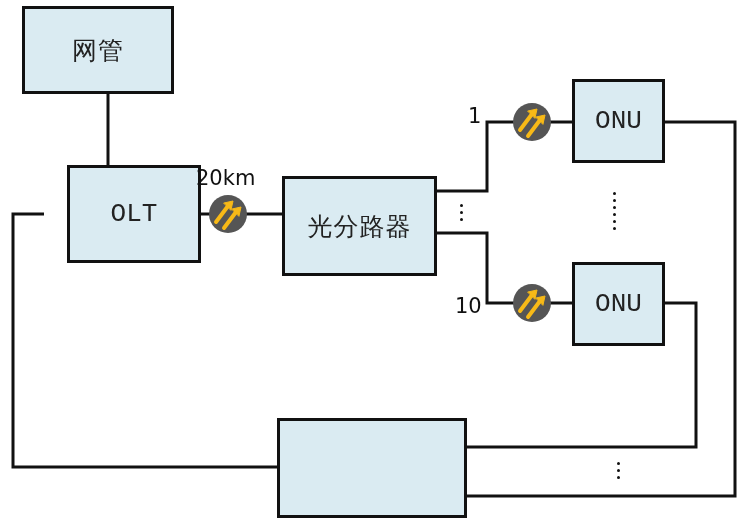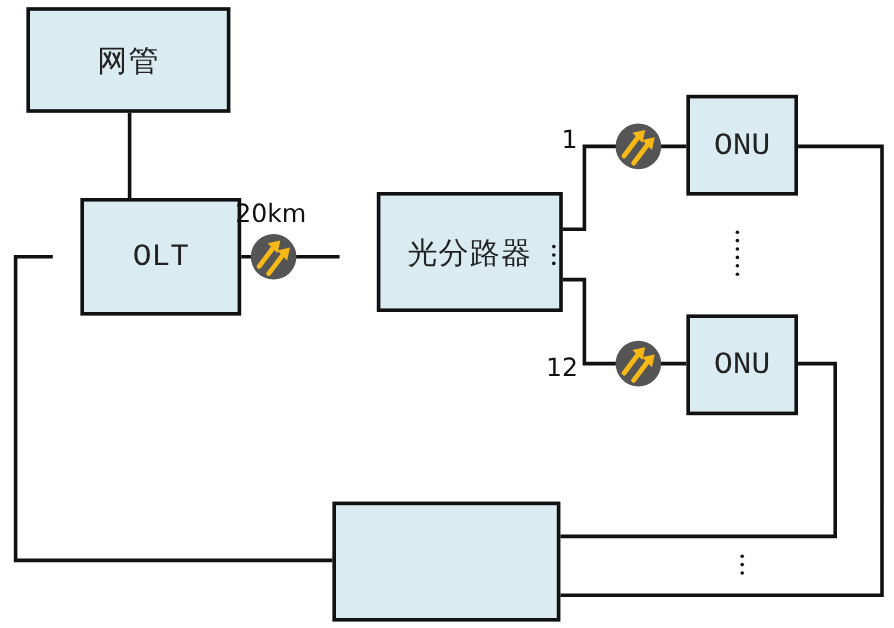--- a/index.html
+++ b/index.html
@@ -47,46 +47,46 @@
     <circle cx="532" cy="303" r="19" fill="#555"></circle>
     <g stroke="#f7b917" stroke-width="4" fill="#f7b917" stroke-linecap="round">
       <line x1="520" y1="311" x2="532" y2="295"></line>
       <polygon points="528,292 537,290 535,299" stroke-width="1"></polygon>
       <line x1="528" y1="317" x2="540" y2="301"></line>
       <polygon points="536,298 545,296 543,305" stroke-width="1"></polygon>
     </g>
   </g>
 </svg>
 
-<div class="box" style="left:22px;top:6px;width:170px;height:88px;justify-content:center;">
+<div class="box" style="left:22px;top:6px;width:152px;height:88px;justify-content:center;">
   <span class="cn">网管</span>
 </div>
 
 <div class="box" style="left:43px;top:165px;width:134px;height:98px;margin-left:24px;">
   <span class="en">OLT</span>
 </div>
 
-<div class="box" style="left:282px;top:160px;width:155px;height:100px;margin-left:32px;">
+<div class="box" style="left:282px;top:176px;width:155px;height:100px;">
   <span class="cn">光分路器</span>
 </div>
 
 <div class="box" style="left:572px;top:79px;width:93px;height:84px;">
   <span class="en">ONU</span>
 </div>
 
 <div class="box" style="left:572px;top:262px;width:93px;height:84px;">
   <span class="en">ONU</span>
 </div>
 
 <div class="box" style="left:277px;top:418px;width:190px;height:100px;">
 </div>
 
 <div class="lbl" style="left:196px;top:166px;text-align:right;">20km</div>
 <div class="lbl" style="left:468px;top:104px;">1</div>
-<div class="lbl" style="left:455px;top:294px;">12</div>
+<div class="lbl" style="left:455px;top:294px;">10</div>
 
 <div class="vdots" style="left:460px;top:202px;">
   <span></span>
     <span></span>
     <span></span>
 </div>
 <div class="vdots" style="left:613px;top:190px;">
   <span></span>
     <span></span>
     <span></span>

